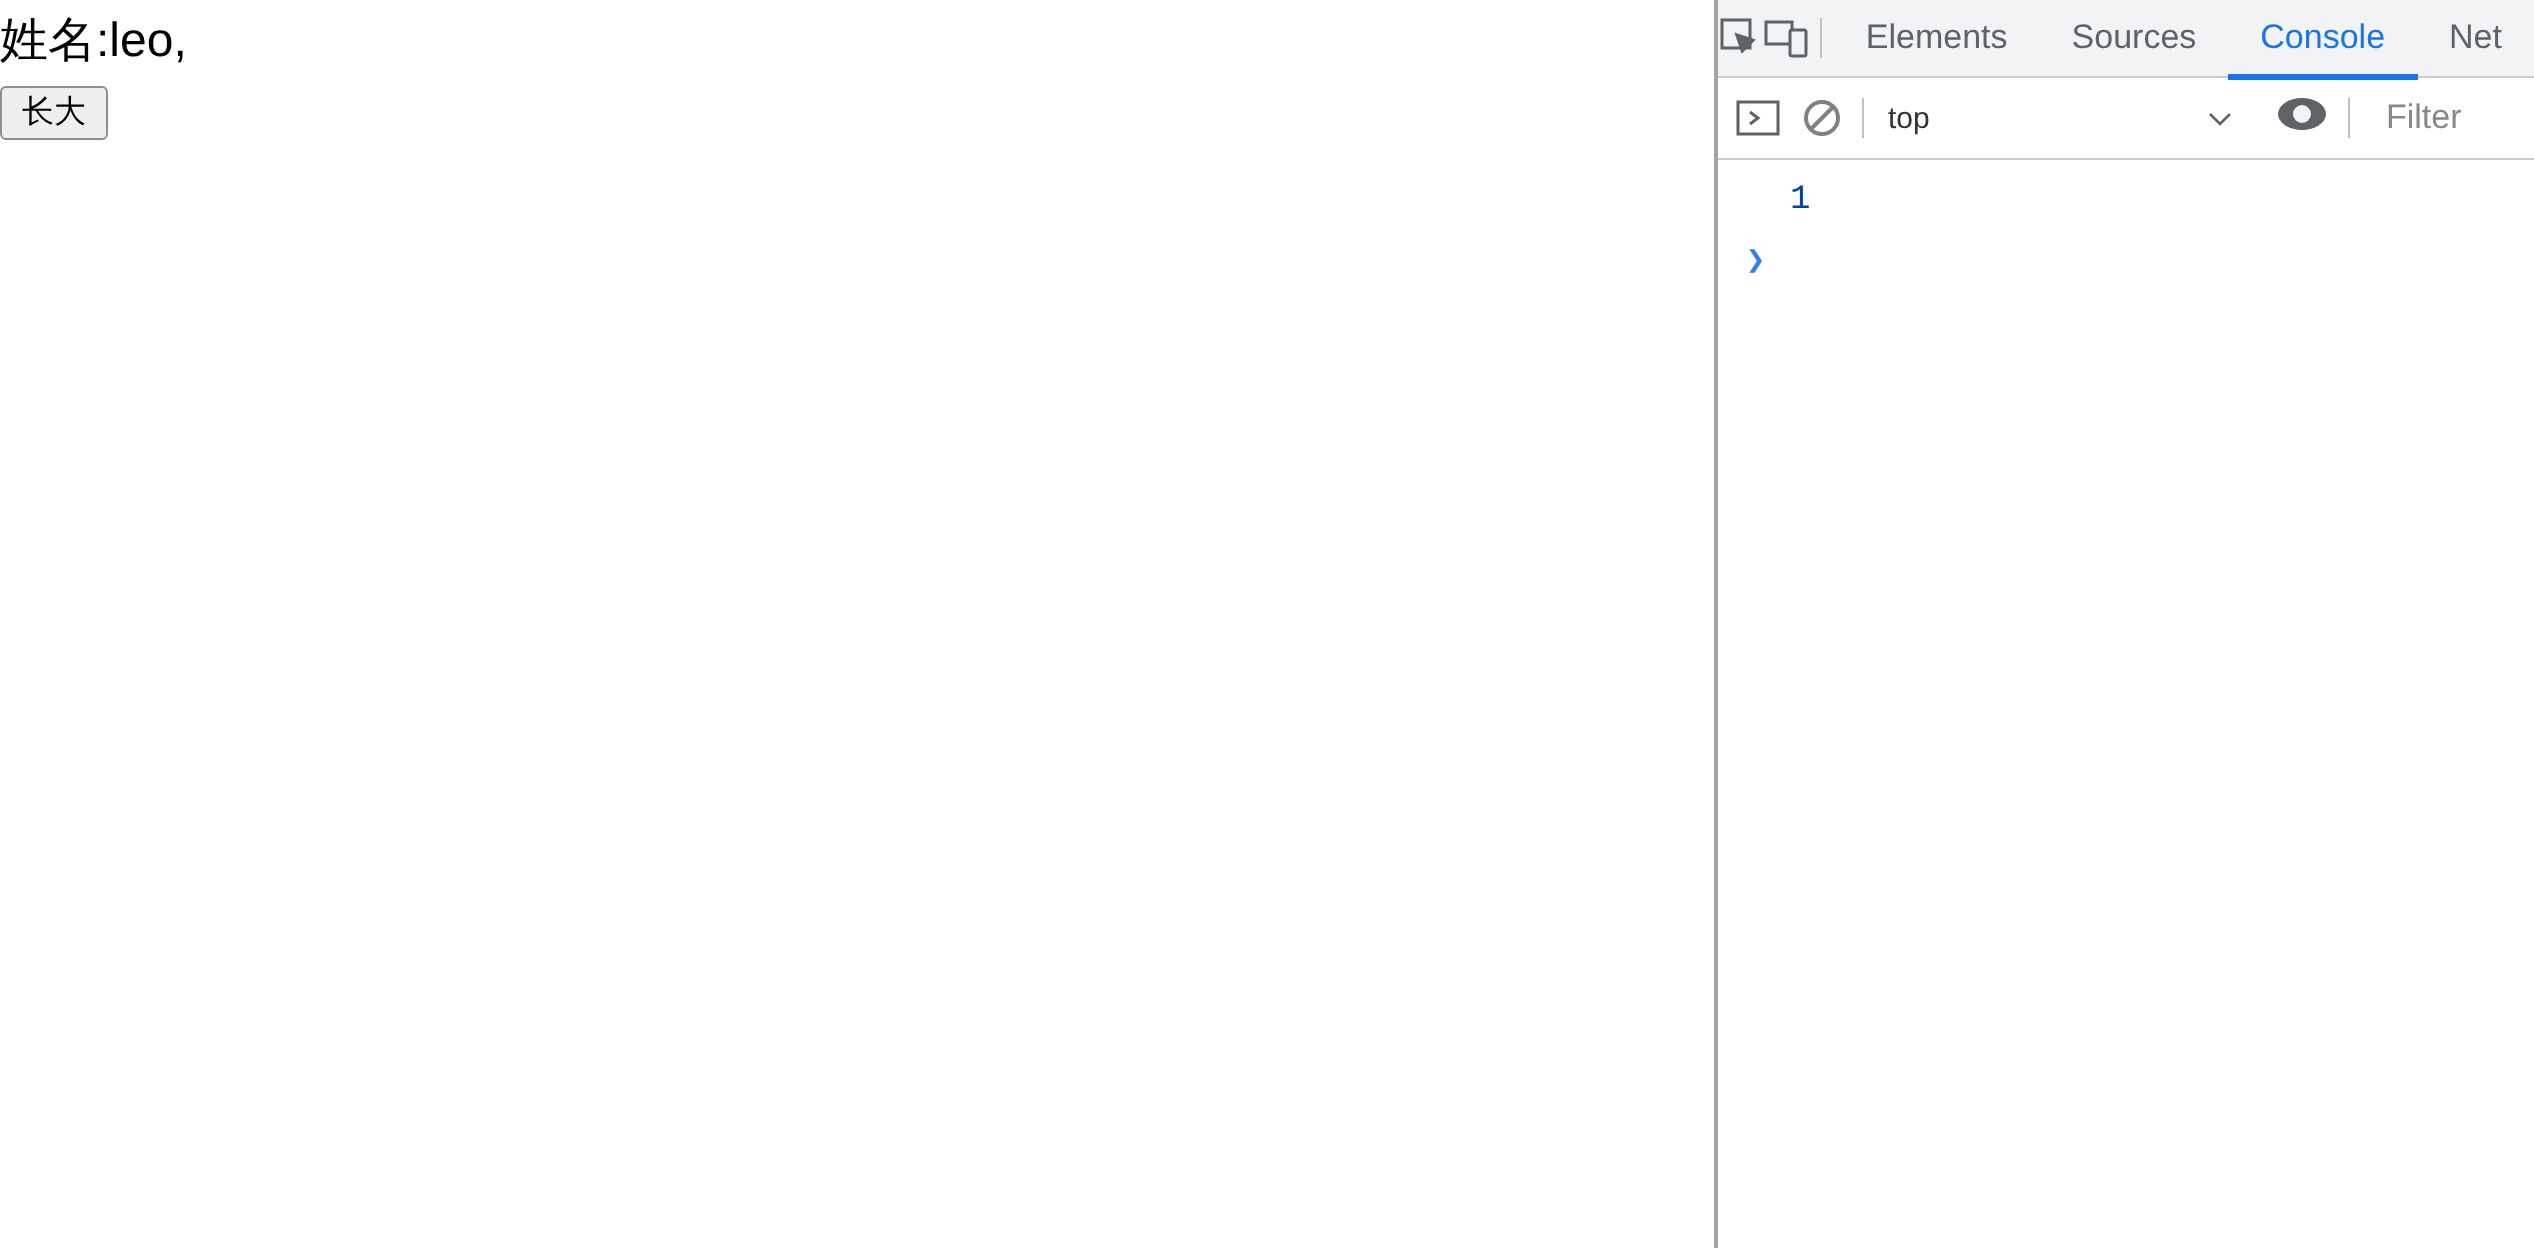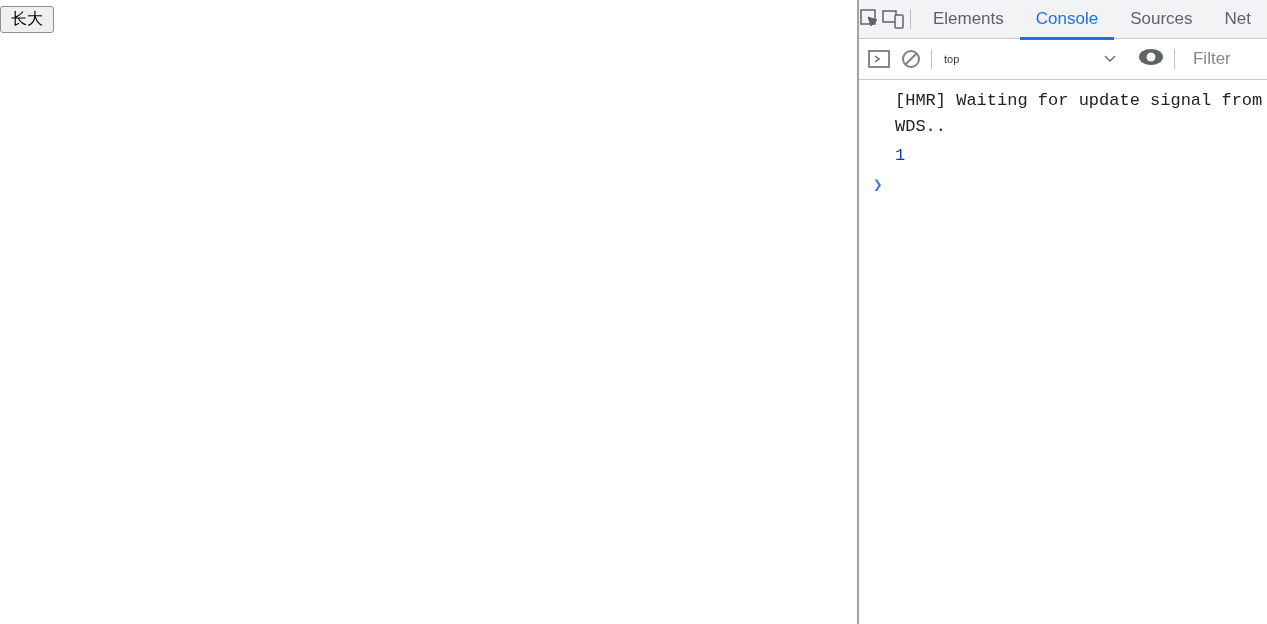--- a/index.html
+++ b/index.html
@@ -103,21 +103,21 @@
       width: 1px;
       height: 20px;
       background: #c0c0c0;
       margin: 0 4px;
     }
     .context-select {
       display: flex;
       align-items: center;
       flex: 0 0 auto;
       width: 200px;
-      font-size: 11px;
+      font-size: 15px;
       color: #333;
       padding-left: 8px;
       position: relative;
       cursor: pointer;
       height: 100%;
     }
     .context-select .chevron {
       position: absolute;
       right: 20px;
     }
@@ -162,41 +162,44 @@
       color: #367cf1;
       font-weight: bold;
       font-size: 16px;
       margin-right: 10px;
     }
   </style>
 </head>
 <body>
 
 <div class="page-content">
+  <div class="info-line">
+    <span>姓名:</span><span>leo,</span>
+  </div>
   <button class="grow-button">长大</button>
 </div>
 
 <div class="devtools">
   <div class="devtools-tabs">
     <div class="icon-wrap">
       <svg width="20" height="20" viewBox="0 0 20 20">
         <rect x="1" y="1" width="14" height="14" fill="none" stroke="#5f6368" stroke-width="1.5"></rect>
         <path d="M8 8 L14 14 M11 17 L14 14 L17 11 L8 8 Z" fill="#5f6368" stroke="#5f6368" stroke-width="1"></path>
       </svg>
     </div>
     <div class="icon-wrap">
       <svg width="22" height="20" viewBox="0 0 22 20">
         <rect x="1" y="2" width="13" height="11" fill="none" stroke="#5f6368" stroke-width="1.5"></rect>
         <rect x="13" y="6" width="8" height="13" rx="1" fill="#f1f3f4" stroke="#5f6368" stroke-width="1.5"></rect>
       </svg>
     </div>
     <div class="tab-separator"></div>
     <div class="devtools-tab">Elements</div>
+    <div class="devtools-tab">Sources</div>
     <div class="devtools-tab active">Console</div>
-    <div class="devtools-tab">Sources</div>
     <div class="devtools-tab">Net</div>
   </div>
 
   <div class="console-toolbar">
     <div class="icon-wrap">
       <svg width="22" height="18" viewBox="0 0 22 18">
         <rect x="1" y="1" width="20" height="16" fill="none" stroke="#5f6368" stroke-width="1.5"></rect>
         <path d="M7 6 L11 9 L7 12" fill="none" stroke="#5f6368" stroke-width="1.5"></path>
       </svg>
     </div>
@@ -221,19 +224,18 @@
           <ellipse cx="13" cy="9" rx="12" ry="8" fill="#5f6368"></ellipse>
           <circle cx="13" cy="9" r="4.5" fill="#f1f3f4"></circle>
         </svg>
       </span>
       <div class="toolbar-separator" style="margin:0 10px"></div>
       <input class="filter-input" placeholder="Filter" style="">
     </div>
   </div>
 
   <div class="console-body">
-    <div class="console-line">[HMR] Waiting for update signal from WDS..</div>
     <div class="console-line number-val">1</div>
     <div class="console-prompt">
       <span class="prompt-arrow">❯</span>
     </div>
   </div>
 </div>
 
 </body></html>

